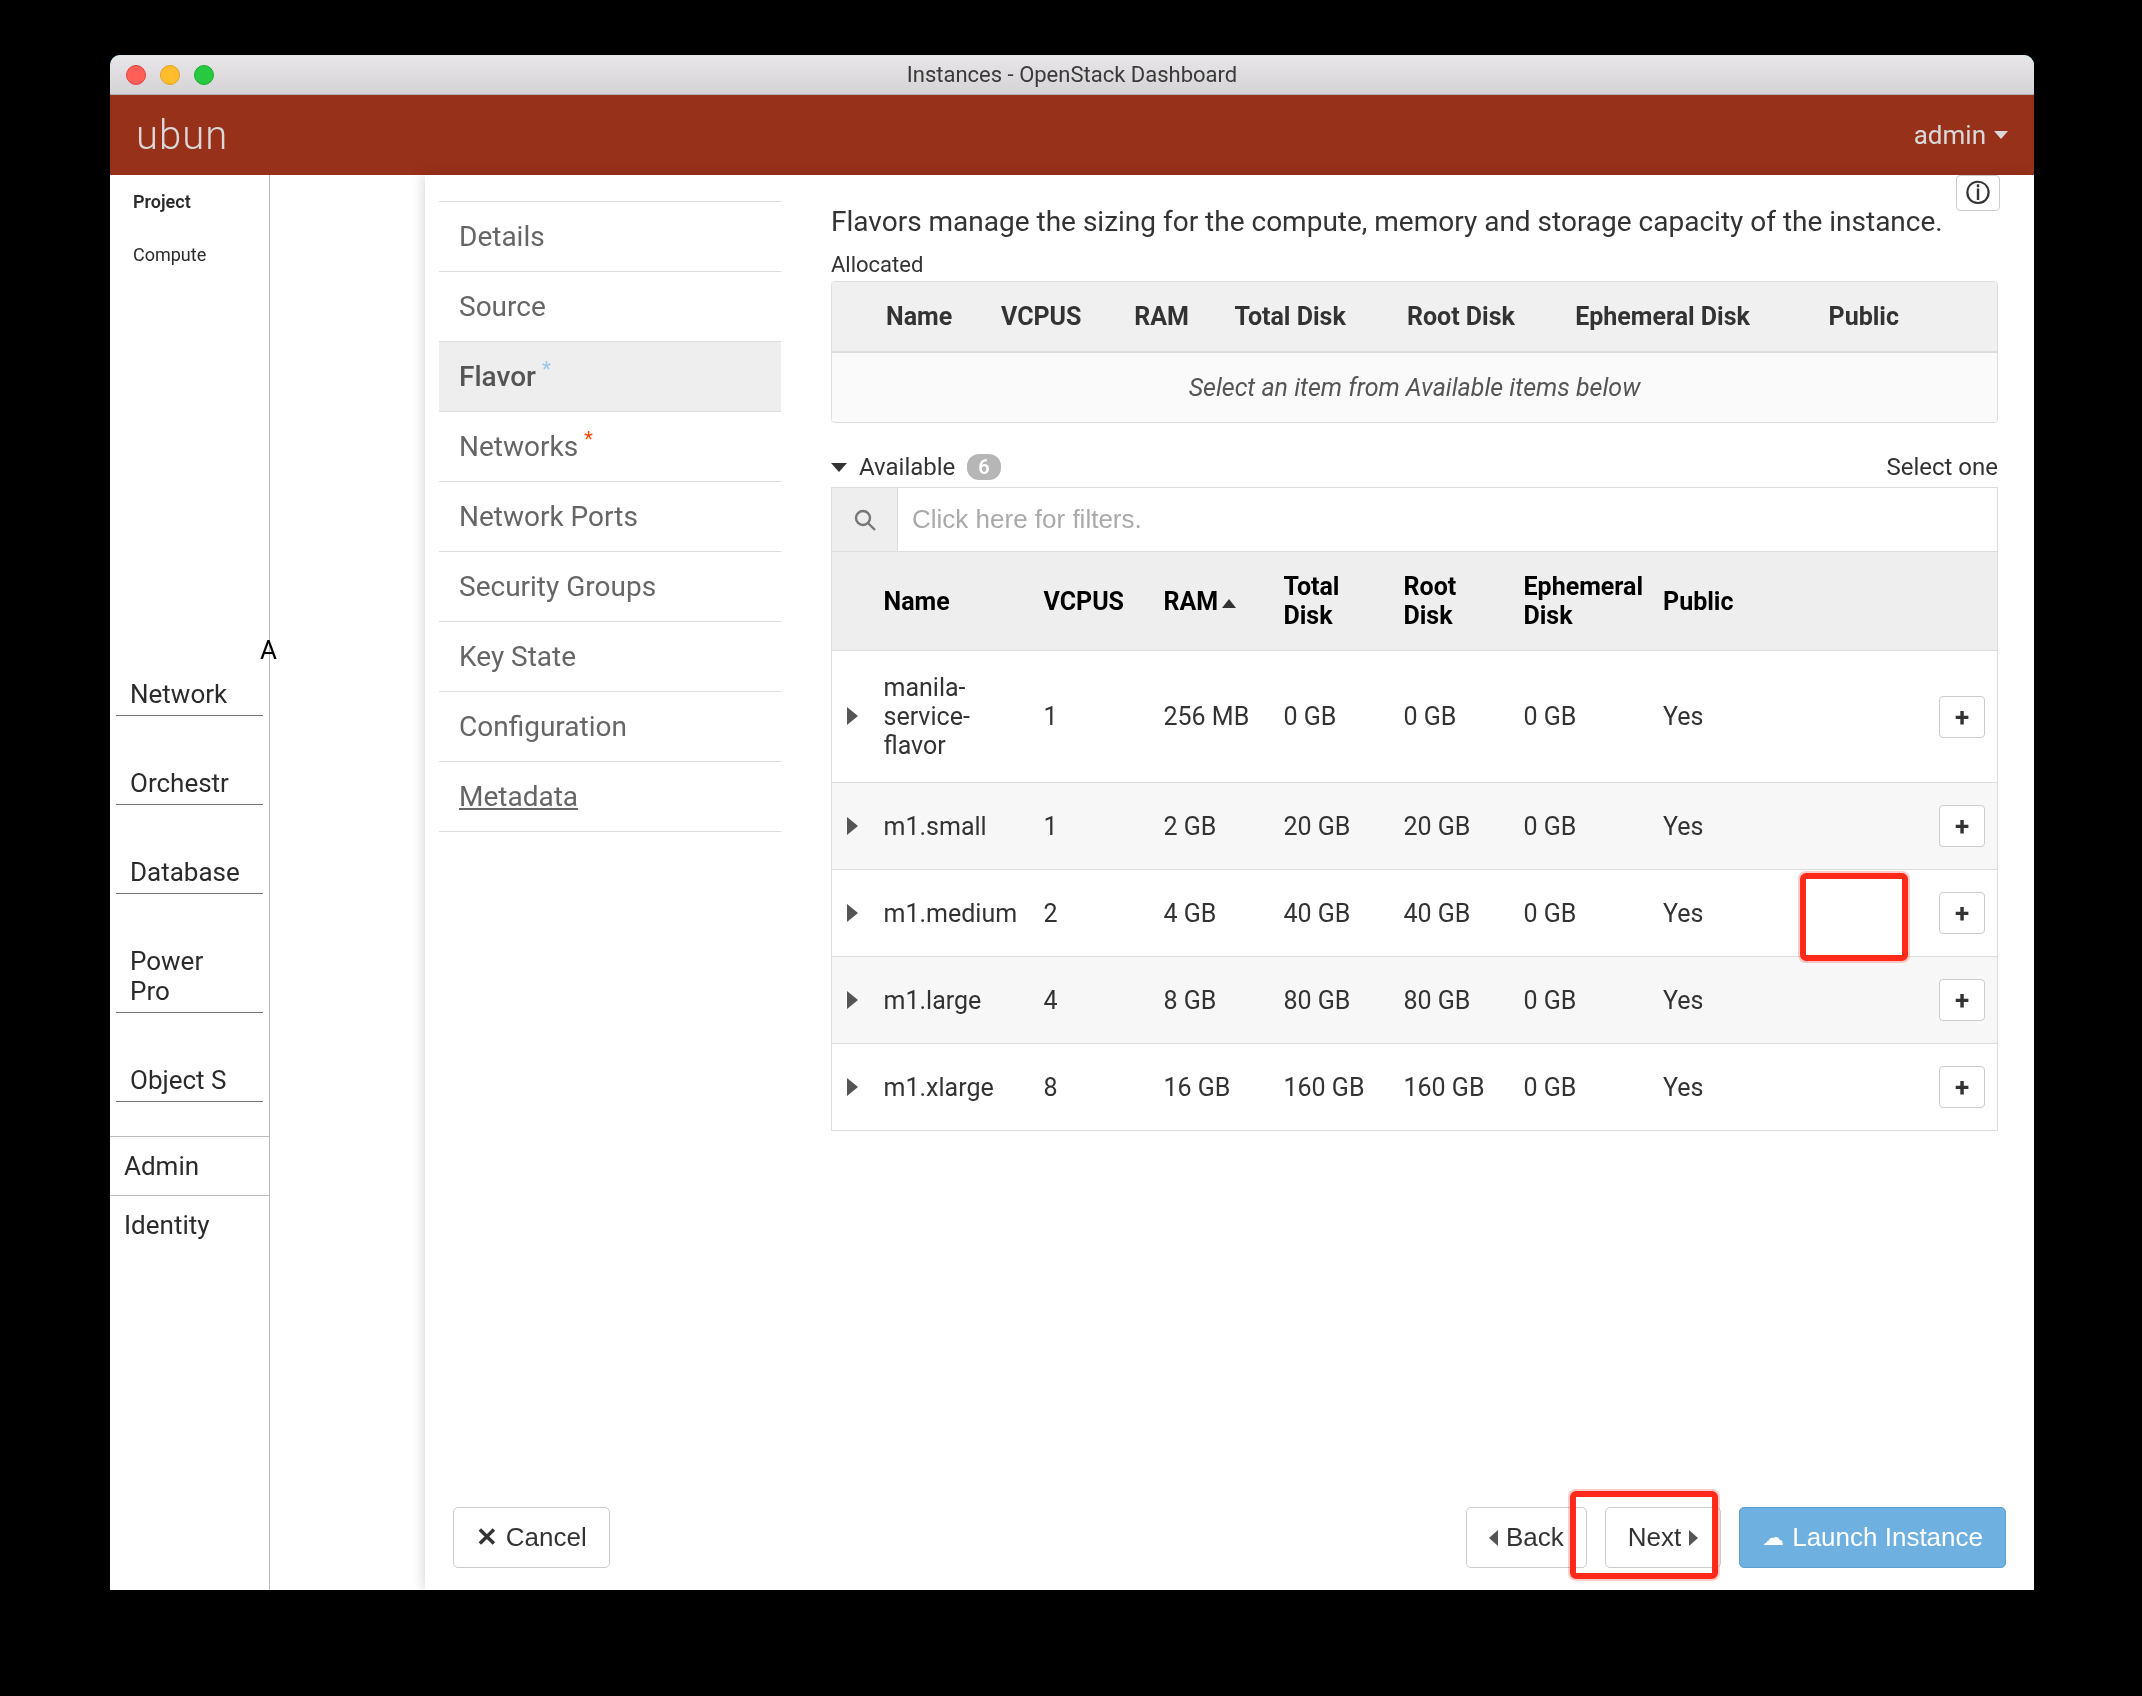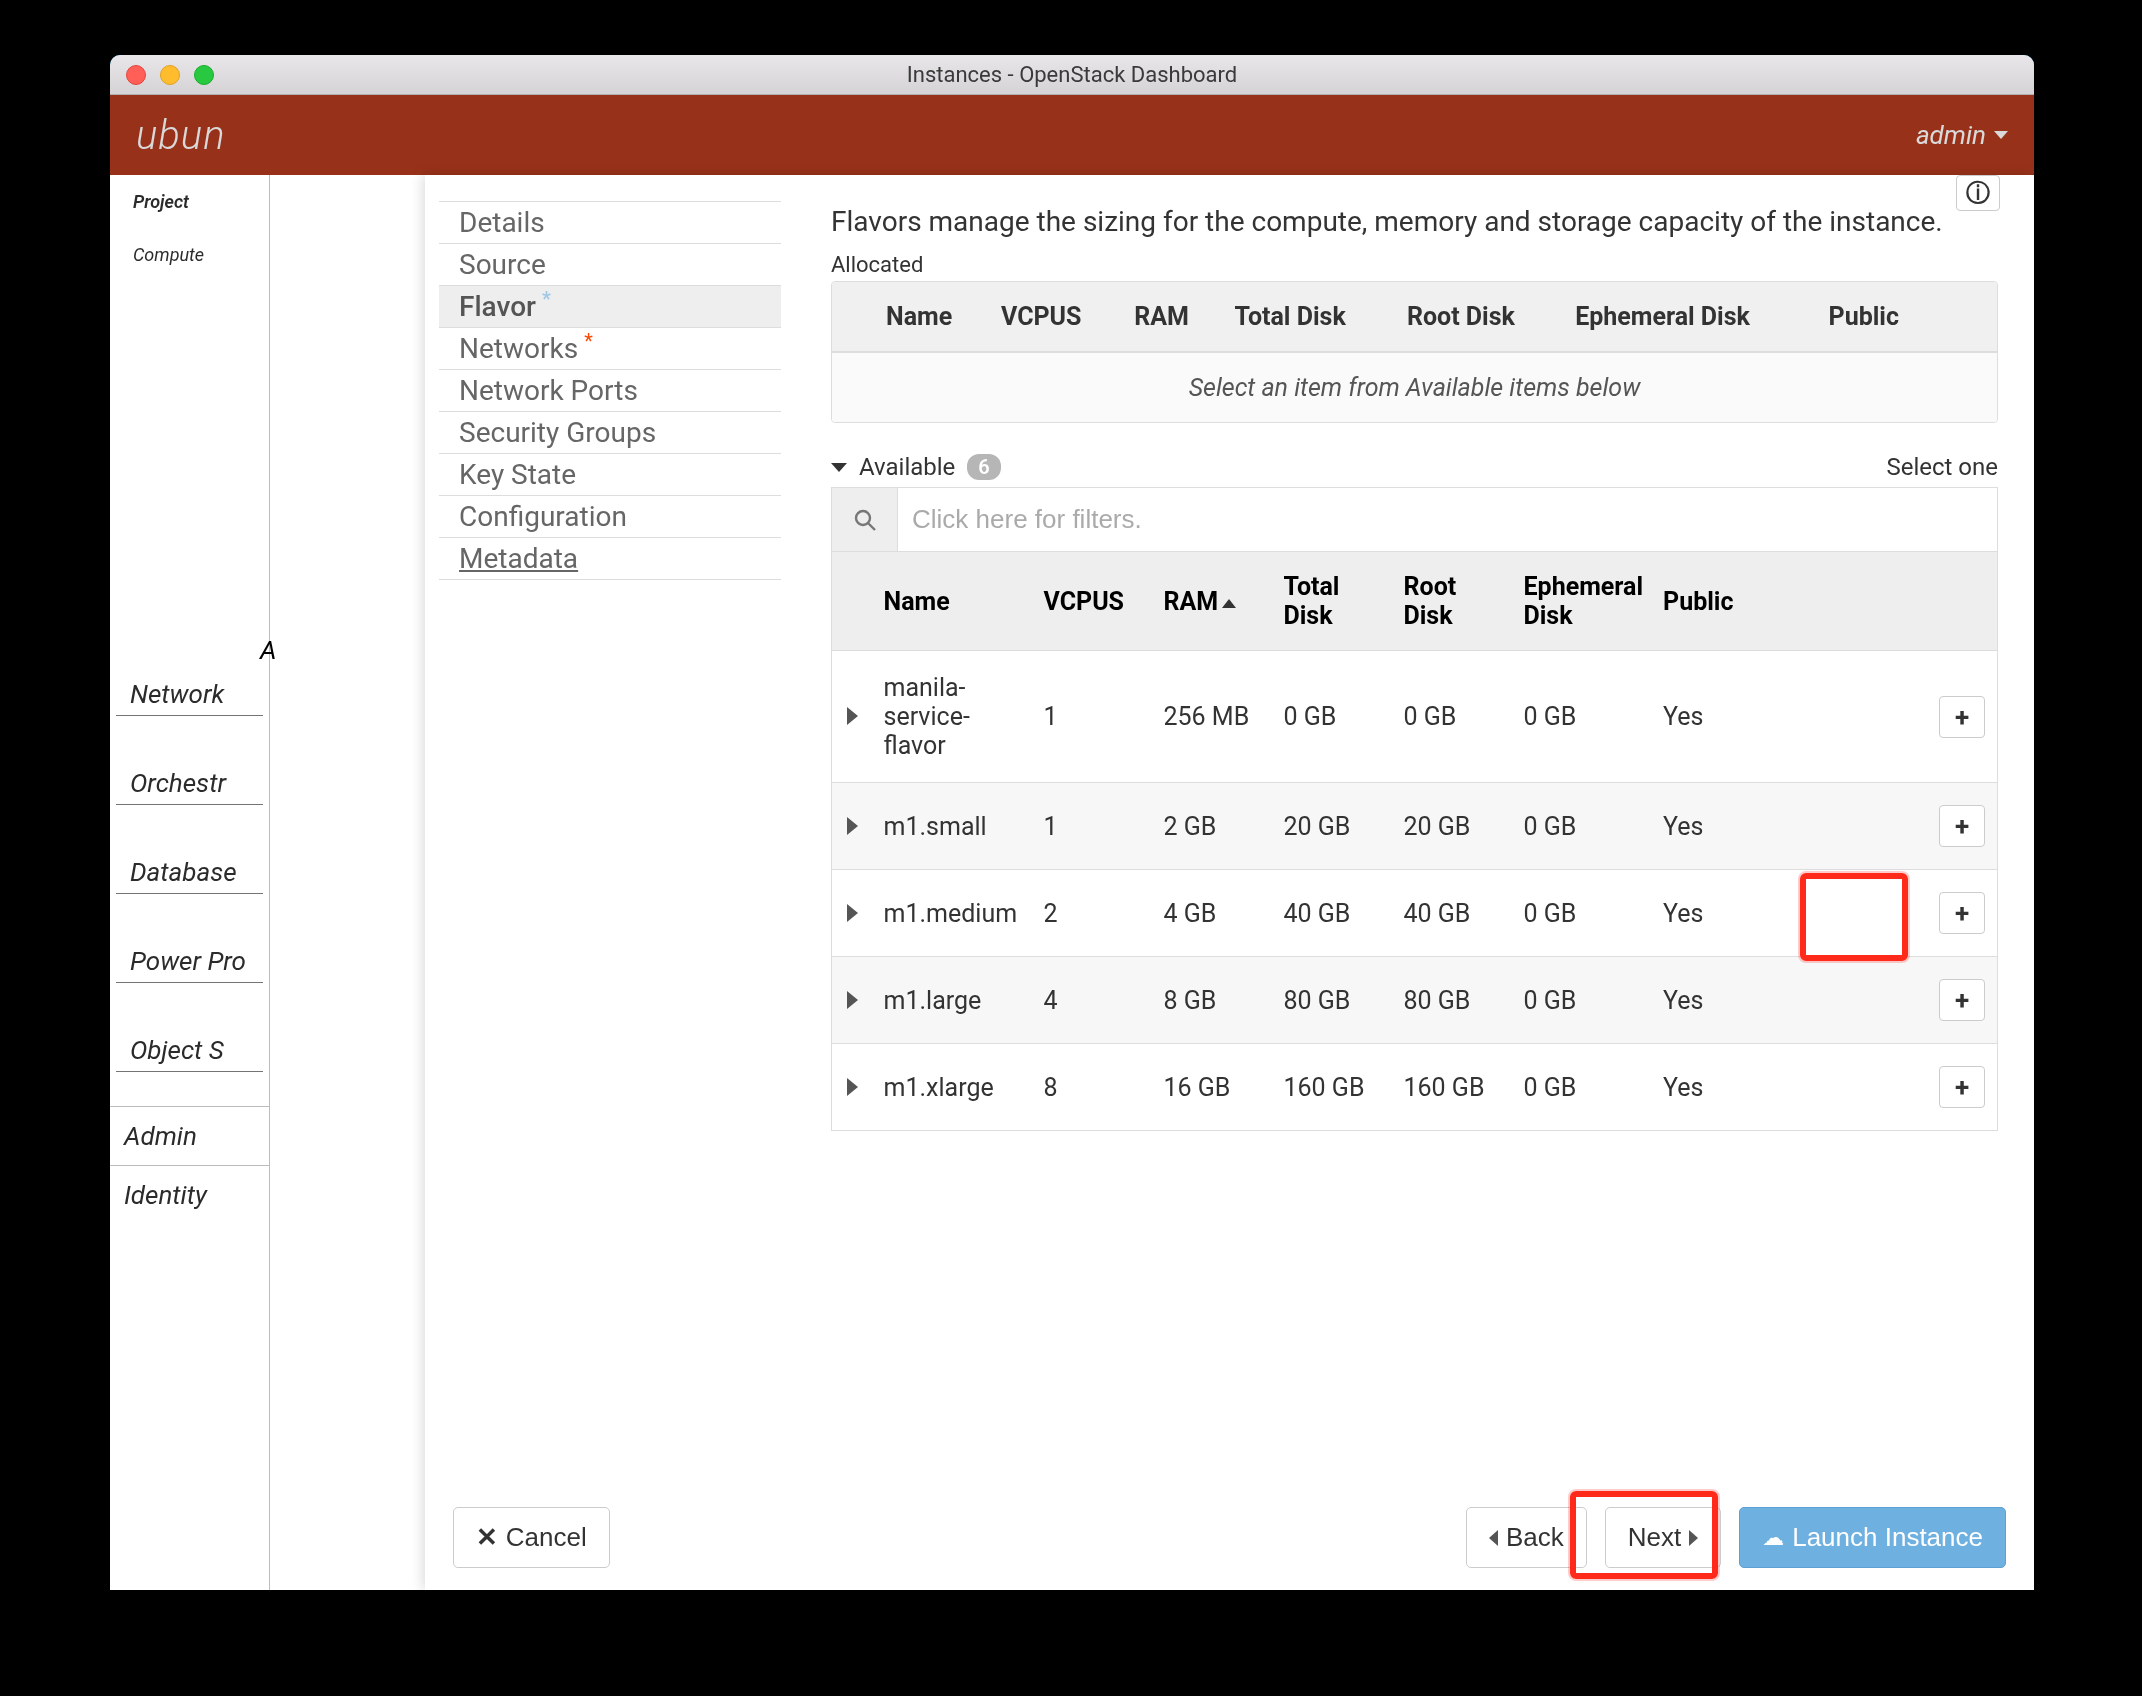--- a/index.html
+++ b/index.html
@@ -79,21 +79,21 @@
   box-shadow: -2px 0 12px rgba(0,0,0,0.15);
   display: flex;
   flex-direction: column;
 }
 .modal-body { display: flex; flex: 1; overflow: hidden; }
 .modal-tabs {
   width: 370px;
   padding-top: 26px;
 }
 .tab-item {
-  padding: 4px 20px;
+  padding: 18px 20px;
   margin: 0 14px;
   font-size: 28px;
   color: #666;
   border-top: 1px solid #ddd;
   cursor: pointer;
   display: flex;
   align-items: center;
   gap: 6px;
 }
 .tab-item:last-child { border-bottom: 1px solid #ddd; text-decoration: underline; }
@@ -140,21 +140,21 @@
 }
 .btn { padding: 14px 22px; border-radius: 5px; font-size: 26px; cursor: pointer; display: inline-flex; align-items: center; gap: 8px; }
 .btn-default { background: #fff; border: 1px solid #ccc; color: #333; }
 .btn-primary { background: #6eb0e0; border: 1px solid #5da0d4; color: #fff; }
 .chev-l { width: 0; height: 0; border-top: 8px solid transparent; border-bottom: 8px solid transparent; border-right: 9px solid #555; }
 .chev-r { width: 0; height: 0; border-top: 8px solid transparent; border-bottom: 8px solid transparent; border-left: 9px solid #555; }
 .footer-right { display: flex; gap: 18px; align-items: center; }
 .highlight-red { position: absolute; border: 6px solid #ff2a1a; border-radius: 6px; pointer-events: none; box-shadow: 0 0 0 2px rgba(255,0,0,0.2); }
 
 
-.dim { filter: brightness(0.85); font-style: italic; }
+.dim { filter: brightness(0.85); }
 
 .info-badge { position: absolute; top: 0; right: 34px; background: #fff; border: 1px solid #ccc; border-radius: 4px; width: 44px; height: 36px; display: flex; align-items: center; justify-content: center; font-weight: 900; color: #333; font-size: 24px; }
 .x-icon { font-weight: 900; }
 .chev-down { width: 0; height: 0; border-left: 8px solid transparent; border-right: 8px solid transparent; border-top: 9px solid #333; display: inline-block; }
 .caret-white { width: 0; height: 0; border-left: 7px solid transparent; border-right: 7px solid transparent; border-top: 8px solid #fff; display: inline-block; }
 .search-svg { width: 24px; height: 24px; }
 .trash { display: inline-block; width: 18px; height: 20px; border: 2px solid #fff; border-top: none; position: relative; }
 .trash::before { content: ""; position: absolute; top: -6px; left: -4px; width: 22px; height: 4px; background: #fff; border-radius: 2px; }
 </style>
 </head>

